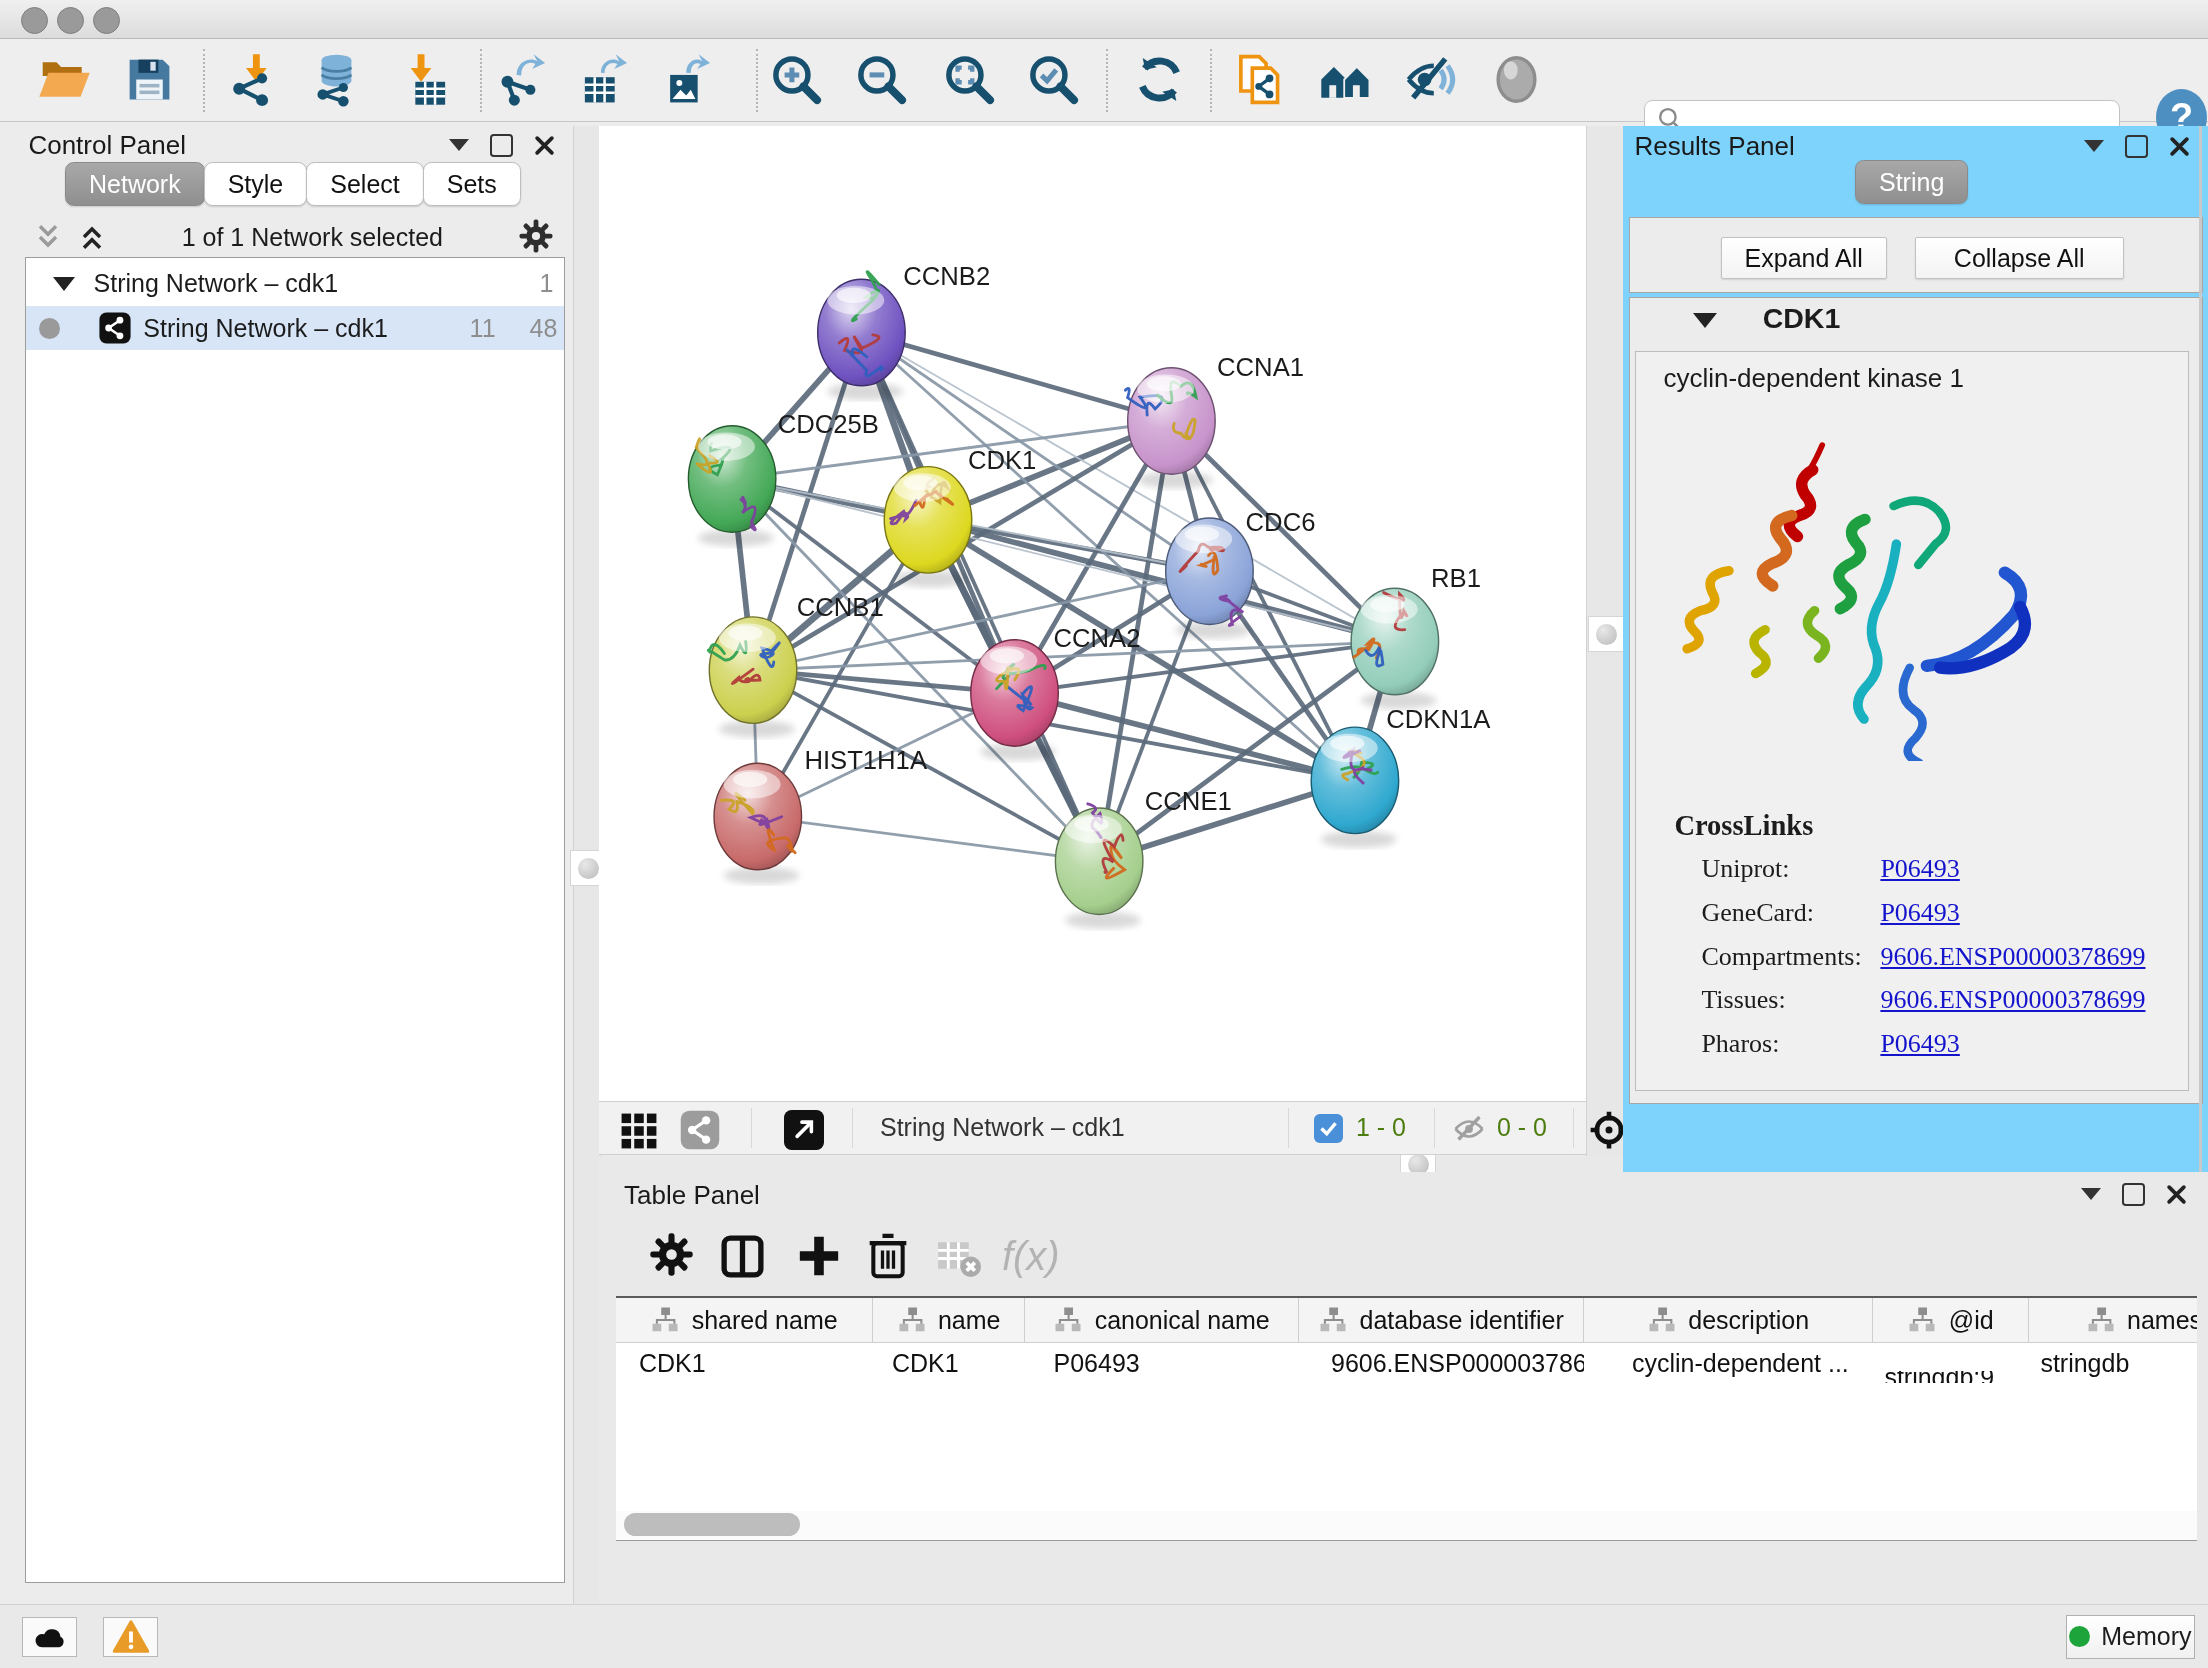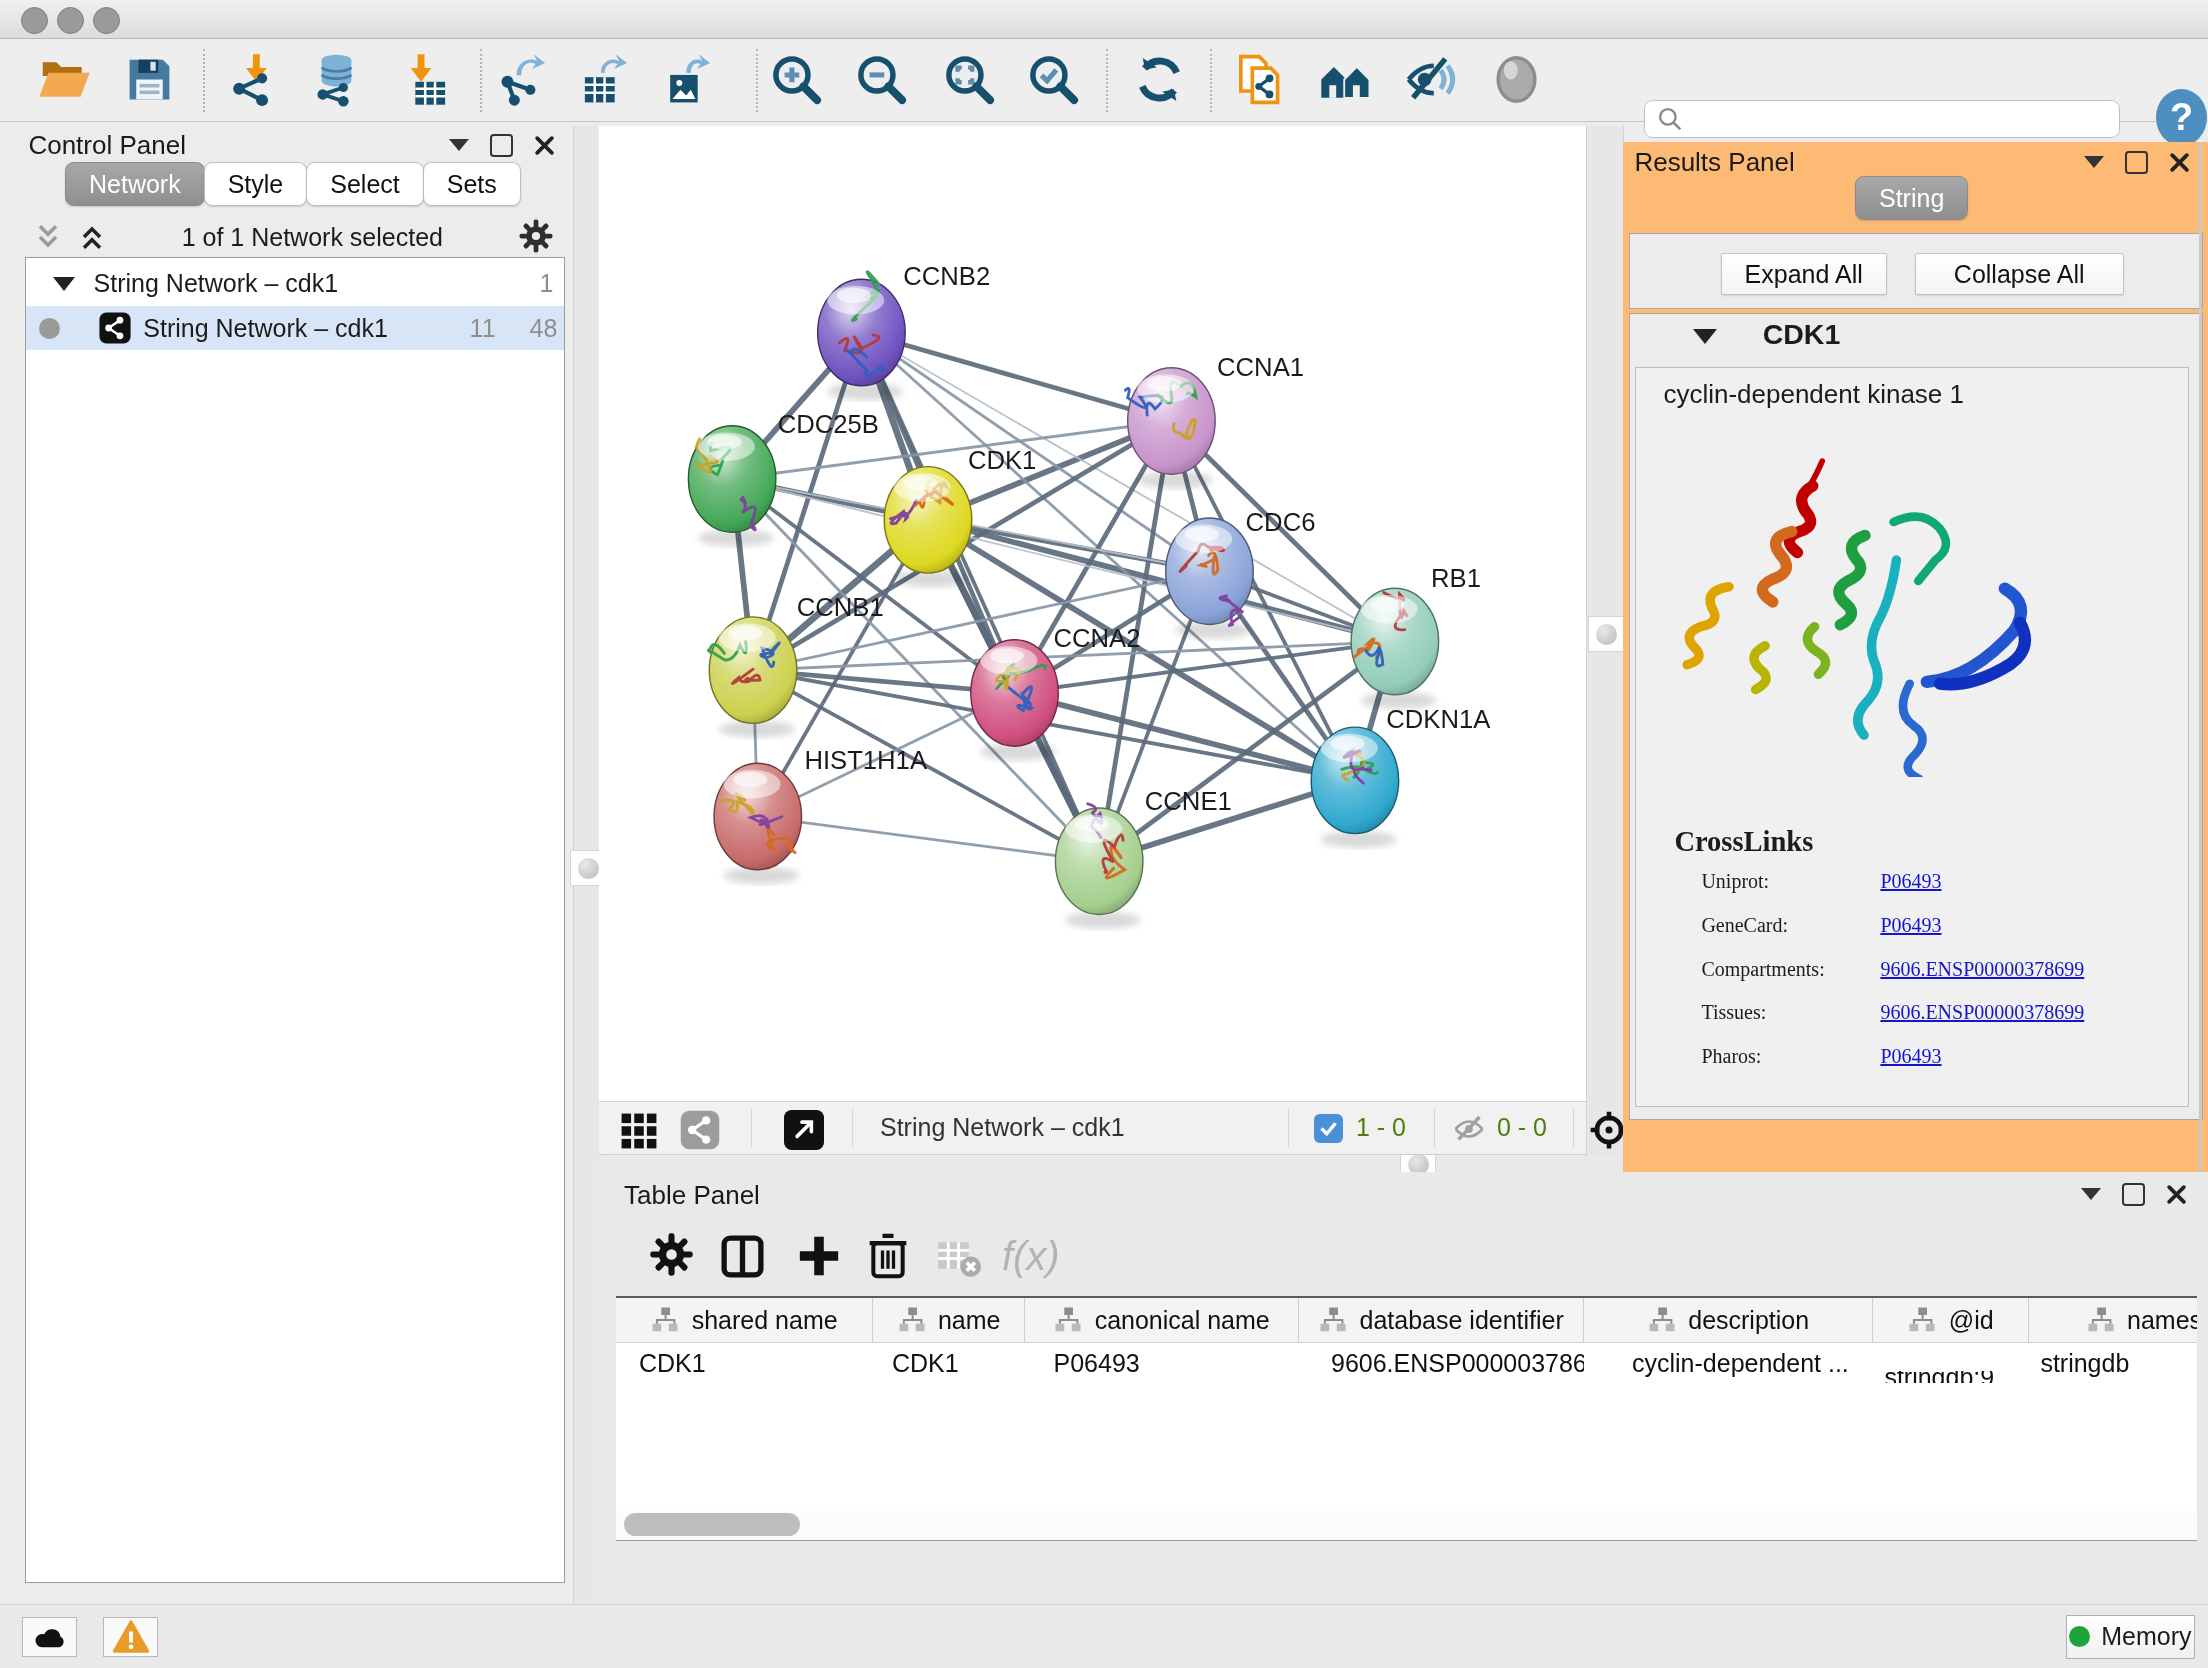--- a/index.html
+++ b/index.html
@@ -44,27 +44,27 @@
   .handle{position:absolute;width:34px;height:34px;background:#fff;border:1px solid #d5d5d5;
     display:flex;align-items:center;justify-content:center;}
   .handle i{width:21px;height:21px;border-radius:50%;background:radial-gradient(circle at 35% 30%,#e8e8e8,#b9b9b9);display:block;}
   
   #canvas-wrap{left:599px;top:126px;width:987px;height:1016px;background:#fff;}
   #canvas-footer{left:599px;top:1101px;width:987px;height:54px;background:#f1f1f1;
     border-top:1.9px solid #cfcfcf;border-bottom:1.9px solid #cfcfcf;box-sizing:border-box;}
   .cf-sep{position:absolute;top:5.7px;height:40px;border-left:1.9px solid #d8d8d8;}
   .blk-box{background:#111;border-radius:7.6px;display:flex;align-items:center;justify-content:center;}
   
-  #results-panel{left:1623px;top:126px;width:586px;height:1046px;background:#fdba74;margin-top:16px;}
+  #results-panel{left:1623px;top:126px;width:586px;height:1046px;background:#7dd3fc;}
   .rp-box{position:absolute;border:1.9px solid #a6a6a6;background:#ececec;box-sizing:border-box;}
   #rp-content{position:absolute;left:5.7px;top:53px;width:554px;height:740px;background:#f0f0f0;
     border:1.9px solid #bcbcbc;box-sizing:border-box;}
   .serif{font-family:"Liberation Serif","DejaVu Serif",serif;}
   .xlink{color:#1414cc;text-decoration:underline;}
-  .xl-row{position:absolute;left:65px;font-size:20px;}
+  .xl-row{position:absolute;left:65px;font-size:26px;}
   
   #table-panel{left:599px;top:1172px;width:1609px;height:432px;background:#e9e9e9;}
   #tp-toolbar{position:absolute;left:13.3px;top:46px;width:1583px;height:76px;background:#e9e9e9;}
   .tp-ic{position:absolute;top:7.6px;width:61px;height:61px;display:flex;align-items:center;justify-content:center;}
   #tbl{position:absolute;left:17px;top:124px;width:1581px;height:243px;background:#fff;
     border-top:2.9px solid #5a5a5a;overflow:hidden;}
   .thr{display:flex;height:44px;background:#f4f4f4;border-bottom:1.9px solid #cfcfcf;}
   .th{display:flex;align-items:center;justify-content:center;gap:11.4px;font-size:25px;color:#111;
     border-right:1px solid #cfcfcf;box-sizing:border-box;overflow:hidden;white-space:nowrap;flex:0 0 auto;}
   .tdr{display:flex;height:40px;}

